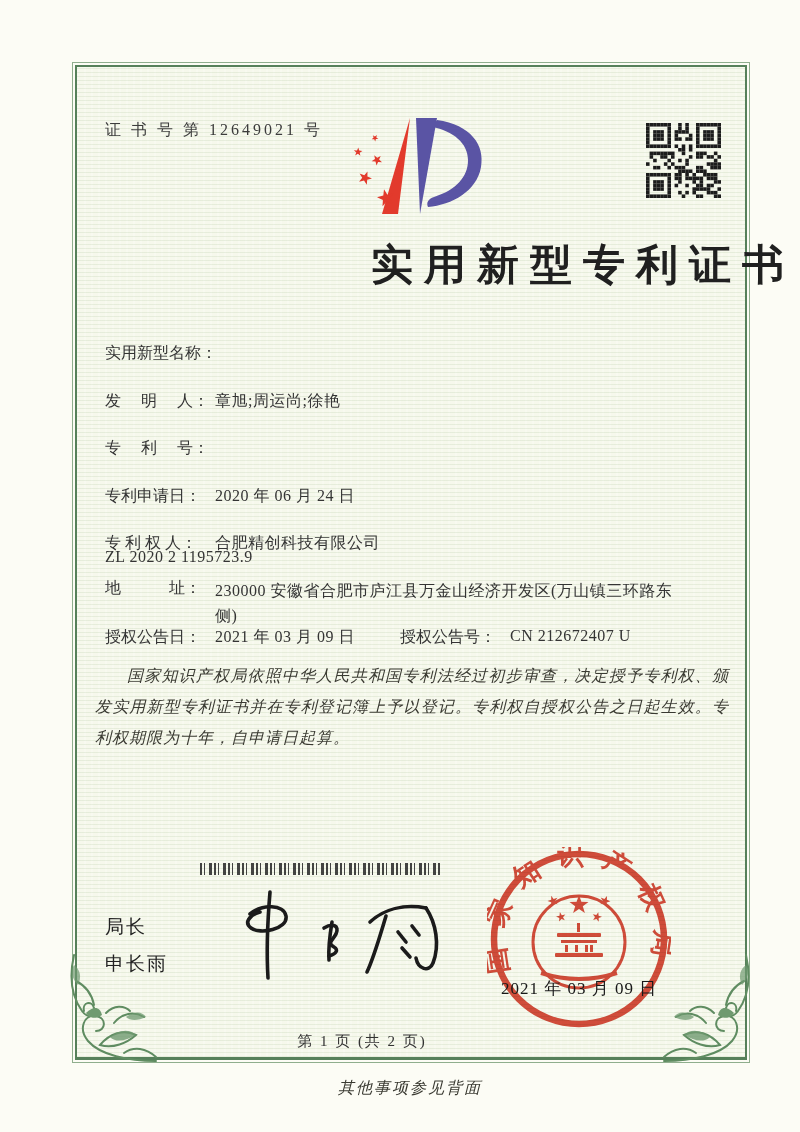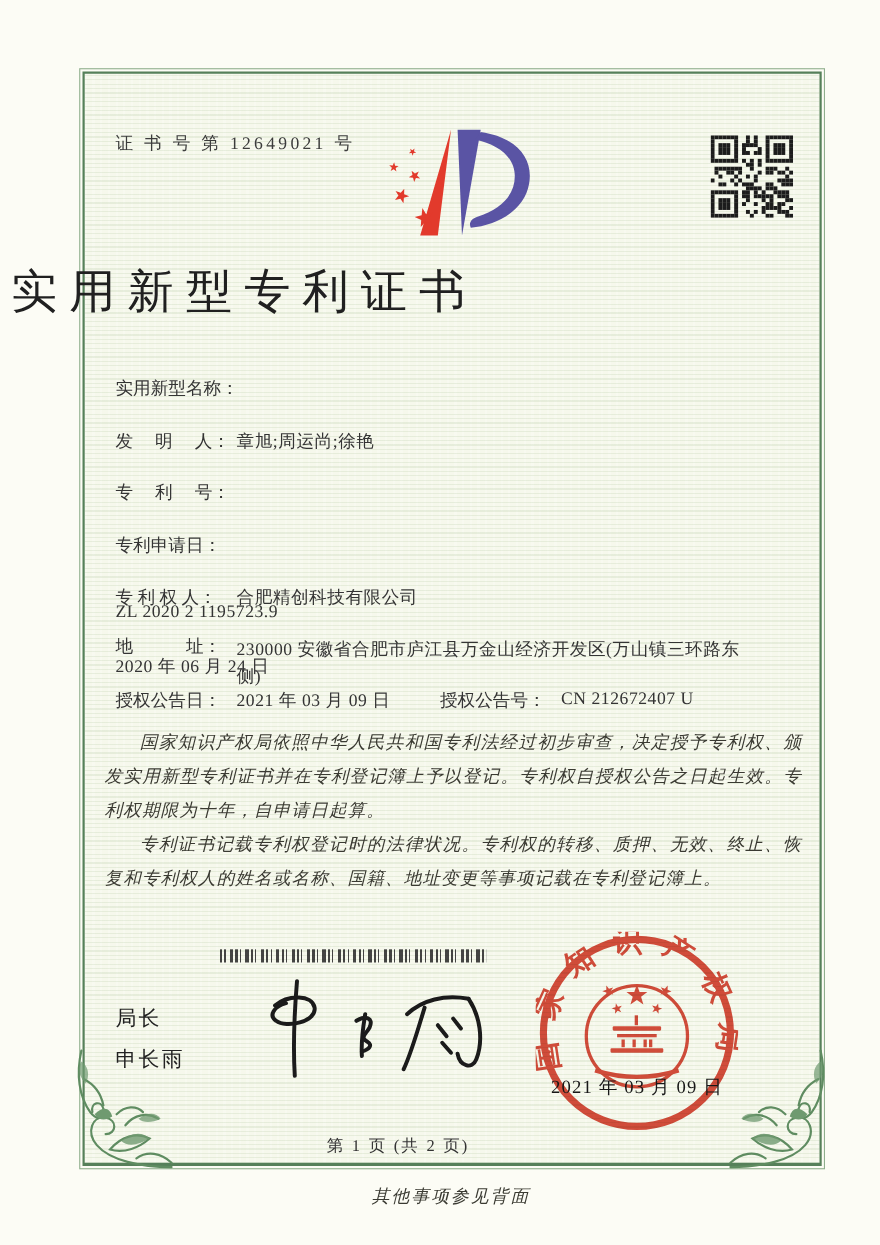--- a/index.html
+++ b/index.html
@@ -21,29 +21,29 @@
     background-color:#f6f8ec;
     background-image:
       repeating-linear-gradient(0deg, rgba(150,180,130,0.17) 0 1px, rgba(0,0,0,0) 1px 4px),
       repeating-linear-gradient(90deg, rgba(255,255,255,0.22) 0 2px, rgba(0,0,0,0) 2px 7px);
   }
   .abs{position:absolute;}
   .cert-no{left:95px;top:120px;font-size:16px;letter-spacing:3px;color:#3c3c3c;}
   .logo{left:330px;top:110px;width:150px;height:118px;}
   .qr{left:636px;top:123px;width:75px;height:75px;}
   .title{
-    left:0;top:237px;width:785px;text-align:left;
-    font-size:42px;font-weight:400;letter-spacing:11px;color:#202020;
+    left:0;top:237px;width:785px;text-align:right;
+    font-size:42px;font-weight:700;letter-spacing:11px;color:#202020;
   }
   .fields{left:95px;top:343px;width:620px;font-size:16px;color:#343434;}
   .frow{position:absolute;left:0;display:flex;align-items:flex-start;}
   .flabel{flex:0 0 110px;white-space:nowrap;}
   .fvalue{letter-spacing:0.5px;}
   .fvalue.addr{width:458px;line-height:25px;}
-  .r1{top:0;} .r2{top:48px;} .r3{top:95px;flex-direction:column;} .r4{top:143px;flex-direction:column;} .r5{top:190px;}
+  .r1{top:0;} .r2{top:48px;} .r3{top:95px;flex-direction:column;} .r4{top:143px;} .r5{top:190px;}
   .r6{top:235px;} .r7{top:284px;} .r7b{top:284px;left:295px;}
   .paras{
     left:85px;top:660px;width:634px;font-size:16px;line-height:31px;
     color:#3a3a32;font-style:italic;letter-spacing:1px;text-align:justify;
   }
   .paras p{margin:0;text-indent:2em;}
   .barcode{
     left:190px;top:863px;width:242px;height:12px;opacity:.82;
     background:repeating-linear-gradient(90deg,
       #1d1d1d 0 2px, transparent 2px 4px, #1d1d1d 4px 5px, transparent 5px 9px,
@@ -374,21 +374,20 @@
       <span class="fvalue">2021 年 03 月 09 日</span>
     </div>
     <div class="frow r7b">
       <span class="flabel">授权公告号：</span>
       <span class="fvalue">CN 212672407 U</span>
     </div>
   </div>
 
   <div class="abs paras">
     <p>国家知识产权局依照中华人民共和国专利法经过初步审查，决定授予专利权、颁发实用新型专利证书并在专利登记簿上予以登记。专利权自授权公告之日起生效。专利权期限为十年，自申请日起算。</p>
-    <p>专利证书记载专利权登记时的法律状况。专利权的转移、质押、无效、终止、恢复和专利权人的姓名或名称、国籍、地址变更等事项记载在专利登记簿上。</p>
   </div>
 
   <div class="abs barcode"></div>
 
   <div class="abs signer">
     <div>局长</div>
     <div>申长雨</div>
   </div>
 
   <svg class="abs signature" viewBox="0 0 215 105">

